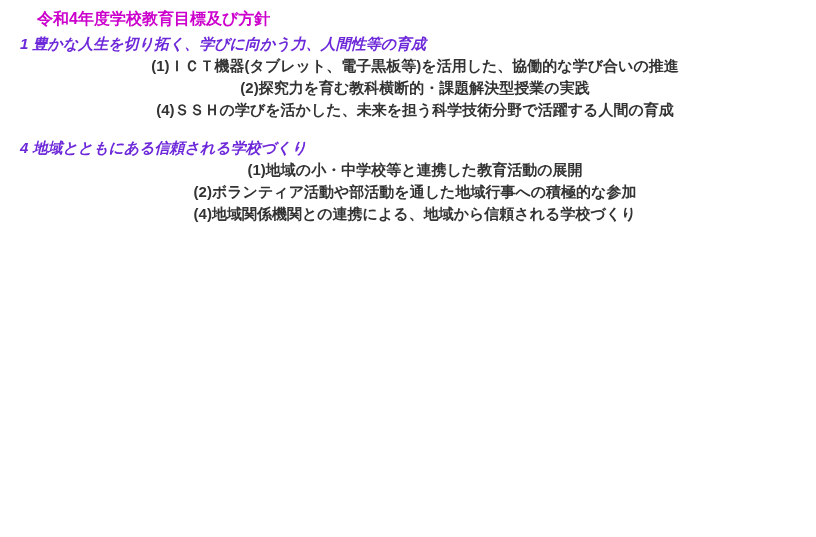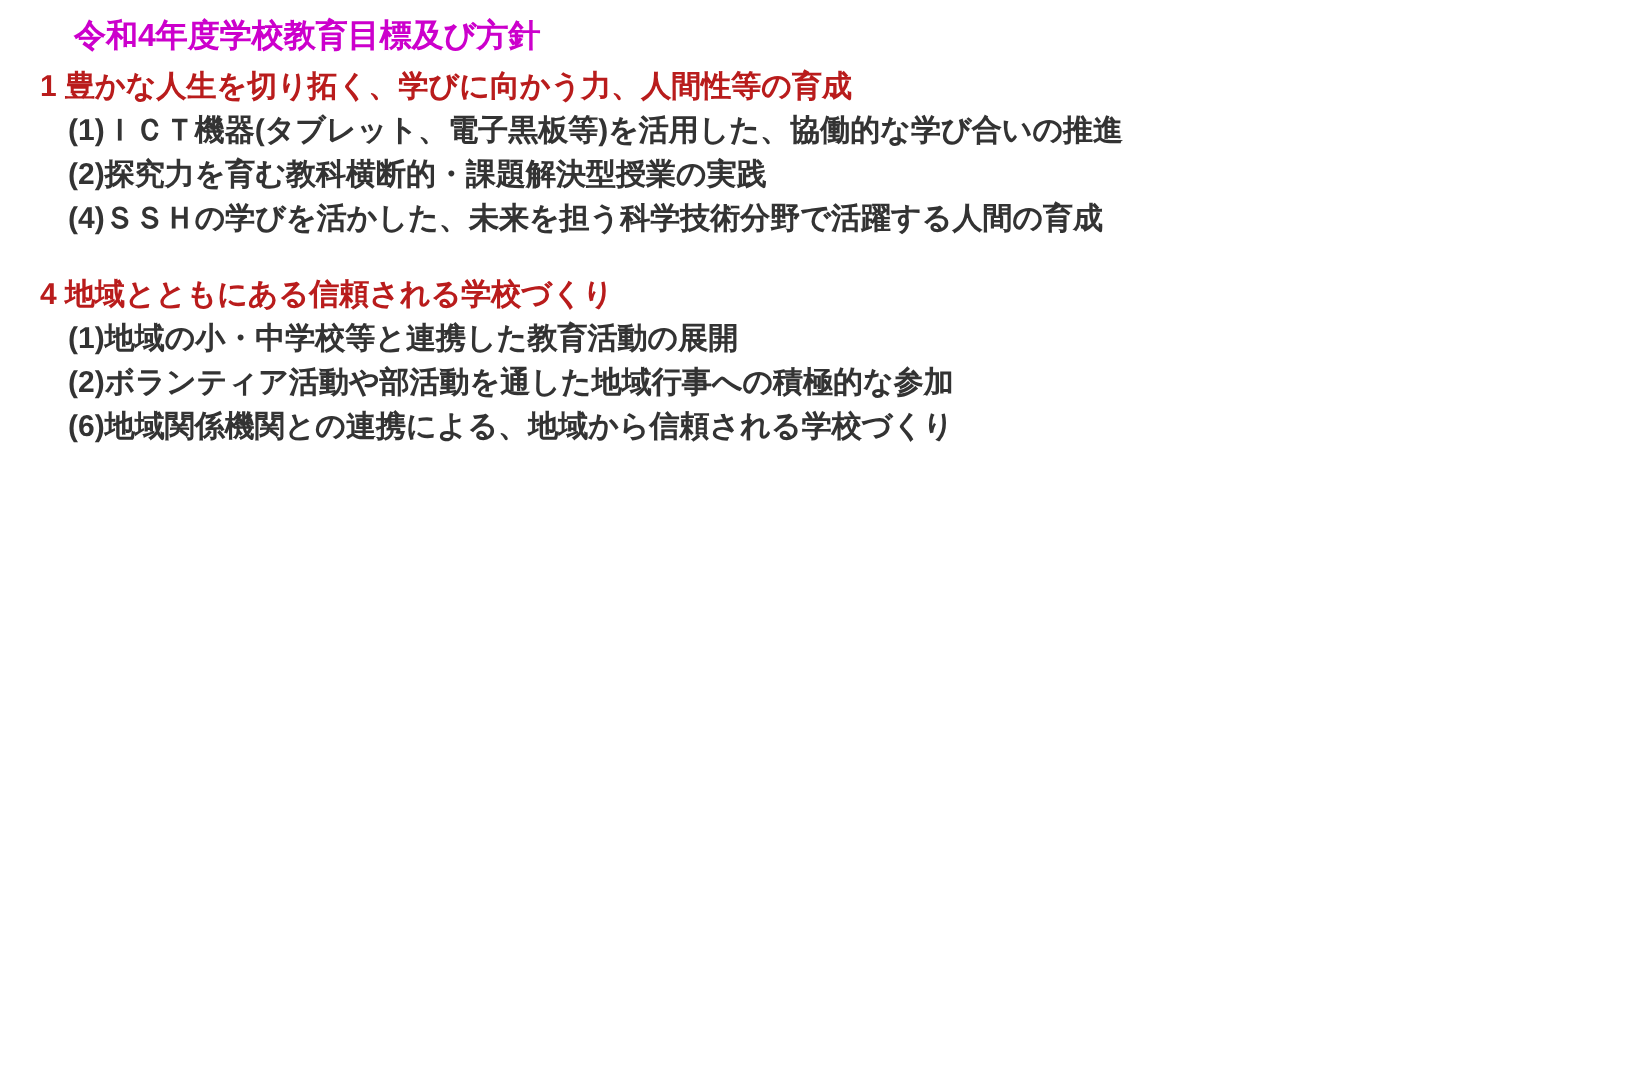--- a/index.html
+++ b/index.html
@@ -27,30 +27,32 @@
     margin: 0;
     padding: 0;
   }
   .section + .section {
     margin-top: 16px;
   }
   .section-heading {
     margin: 0;
     font-size: 15px;
     font-weight: bold;
-    color: #b91c1c;
+    color: #6d28d9;
     line-height: 22px;
+    font-style: italic;
   }
   .goal-item {
     margin: 0 0 0 14px;
     font-size: 15px;
     font-weight: bold;
     color: #333333;
     line-height: 22px;
     white-space: nowrap;
+    text-align: center;
   }
 </style>
 </head>
 <body>
 
 <div class="page">
 
   <h1 class="doc-title">令和4年度学校教育目標及び方針</h1>
 
   <div class="section">
@@ -59,16 +61,16 @@
     <p class="goal-item">(2)探究力を育む教科横断的・課題解決型授業の実践</p>
     <p class="goal-item">(4)ＳＳＨの学びを活かした、未来を担う科学技術分野で活躍する人間の育成</p>
   </div>
 
 
 
   <div class="section">
     <h2 class="section-heading">4 地域とともにある信頼される学校づくり</h2>
     <p class="goal-item">(1)地域の小・中学校等と連携した教育活動の展開</p>
     <p class="goal-item">(2)ボランティア活動や部活動を通した地域行事への積極的な参加</p>
-    <p class="goal-item">(6)地域関係機関との連携による、地域から信頼される学校づくり</p>
+    <p class="goal-item">(4)地域関係機関との連携による、地域から信頼される学校づくり</p>
   </div>
 
 </div>
 
 </body></html>

